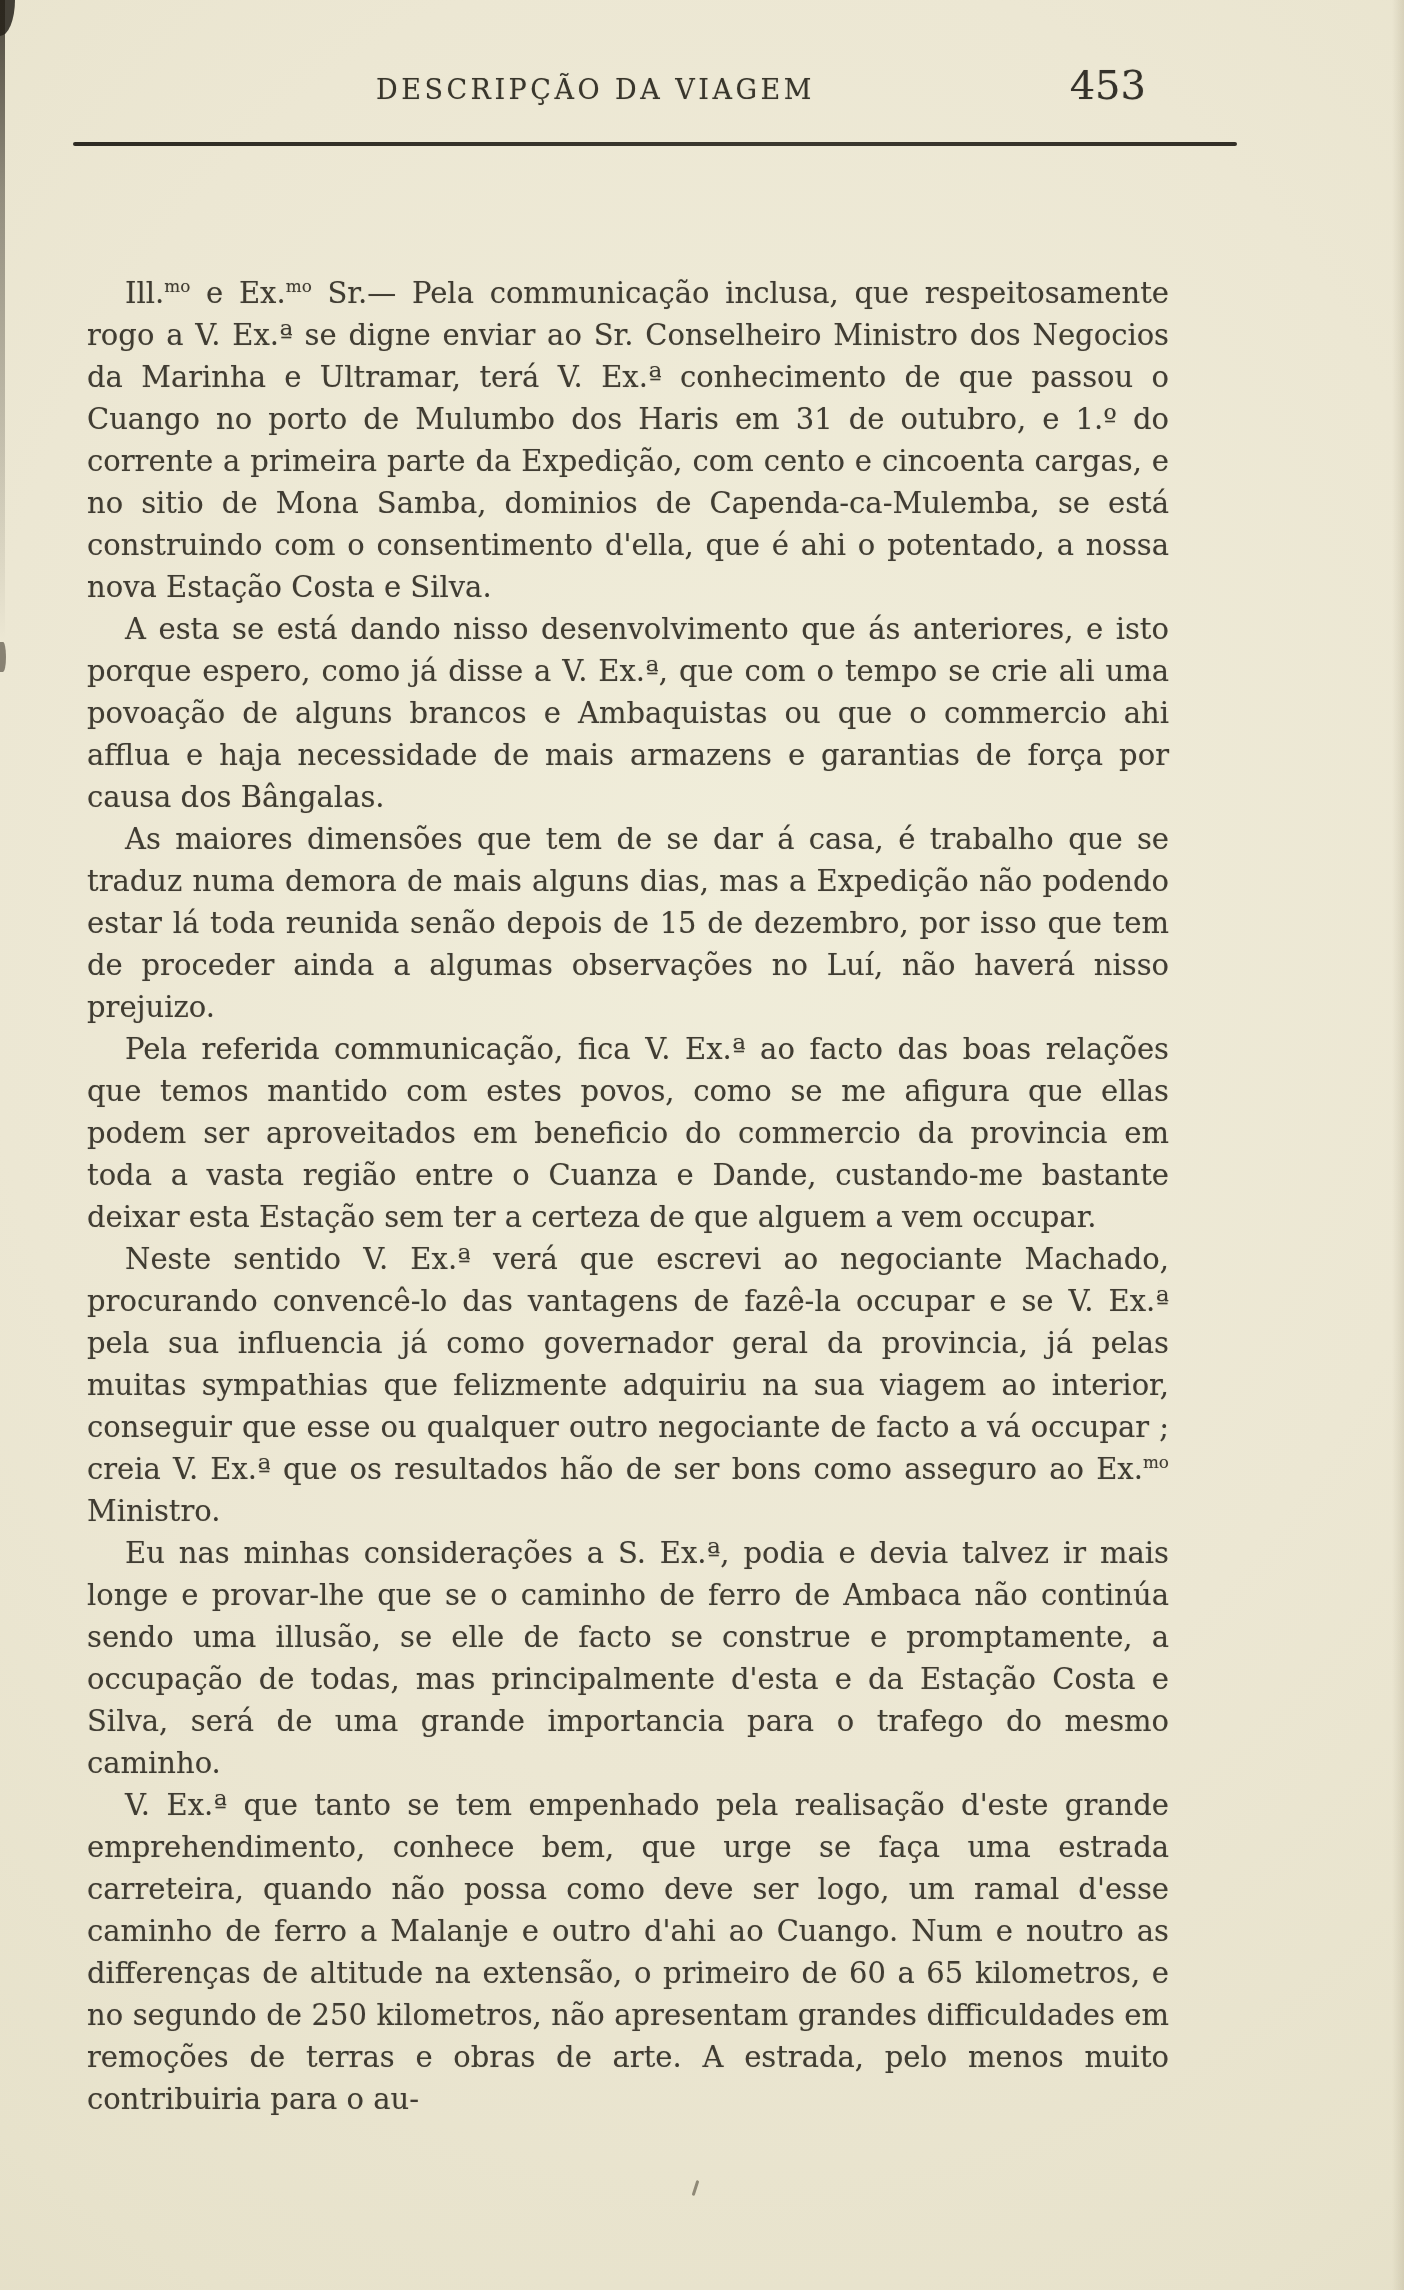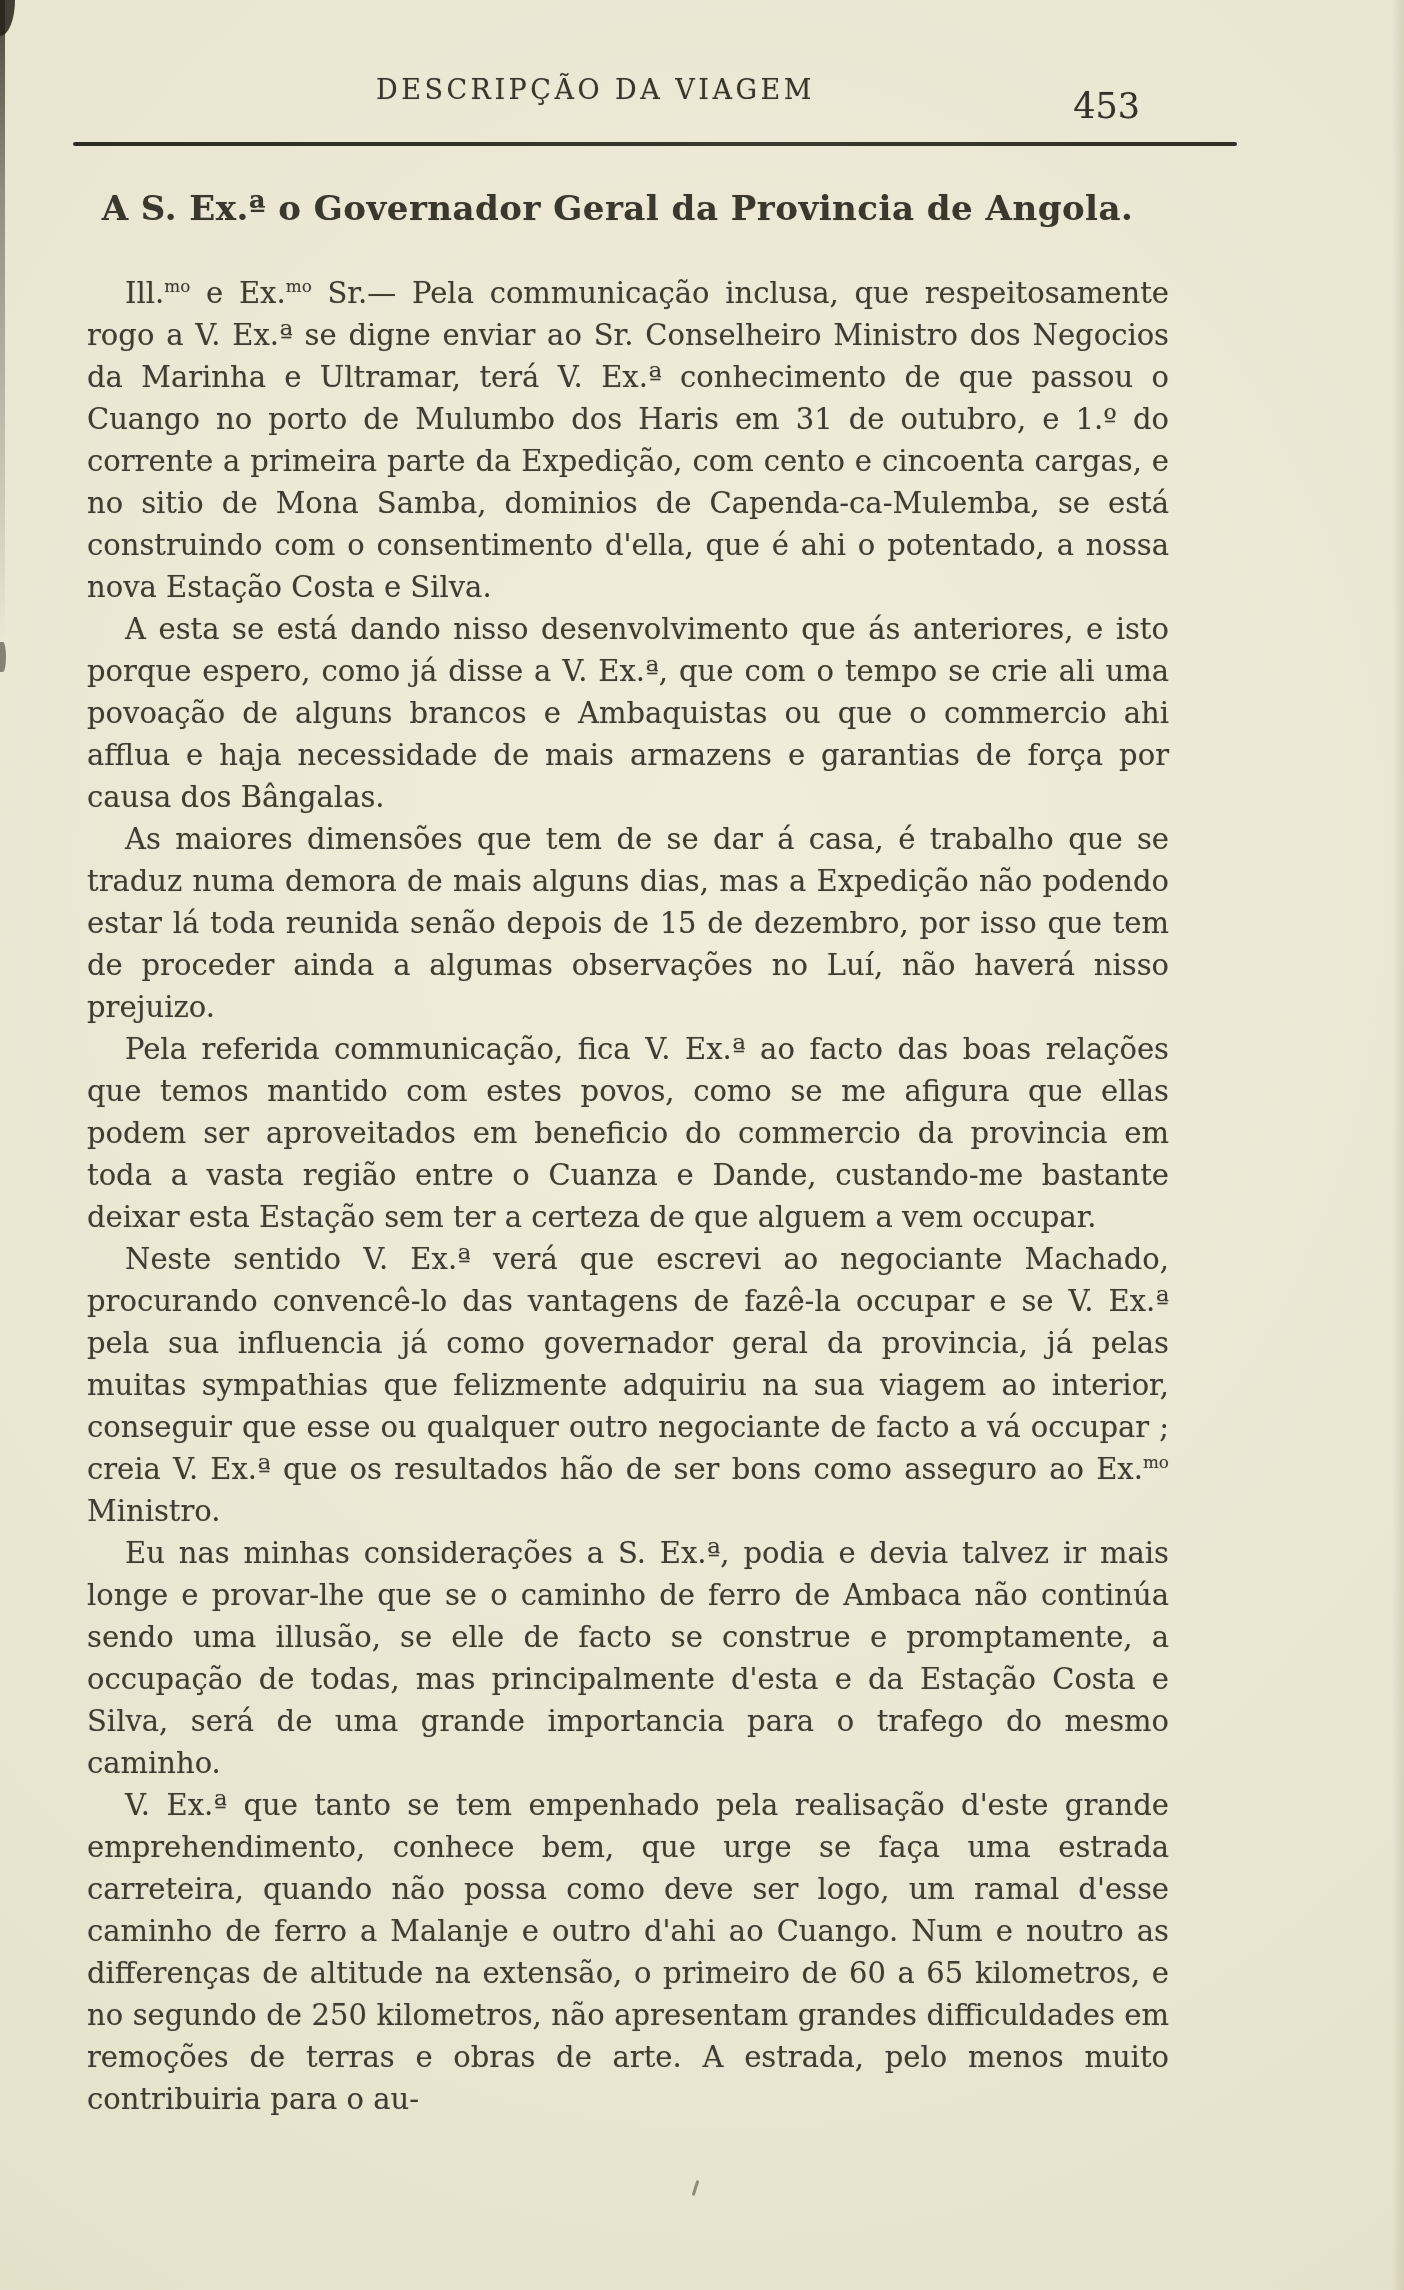--- a/index.html
+++ b/index.html
@@ -61,25 +61,24 @@
     text-align: center;
     transform: translateX(-22px);
     font-size: 27px;
     letter-spacing: 3.5px;
     white-space: nowrap;
     color: #39362c;
     text-shadow: 0 0 1px rgba(57,54,44,.35);
   }
   .page-number {
     position: absolute;
-    top: 62px; right: 264px;
-    font-size: 35px;
+    top: 62px; right: 258px;
+    font-size: 40px;
     color: #35322a;
     text-shadow: 0 0 1px rgba(53,50,42,.35);
-    margin-top: 24px;
   }
   .header-rule {
     position: absolute;
     top: 142px; left: 73px;
     width: 1164px; height: 4px;
     border-radius: 3px;
     background: linear-gradient(to right, #2e2b23, #3b382f 60%, #332f27);
   }
 
   
@@ -125,21 +124,20 @@
   <div class="edge-speck-left"></div>
   <div class="edge-shade-right"></div>
   <div class="bottom-speck"></div>
 
   <div class="running-head">DESCRIPÇÃO DA VIAGEM</div>
 
   <div class="page-number">453</div>
 
   <div class="header-rule"></div>
 
-  <div class="letter-title">A S. Ex.ª o Governador Geral da Provincia de Angola.</div>
 
   <div class="body-text">
       <p>Ill.<sup>mo</sup> e Ex.<sup>mo</sup> Sr.— Pela communicação inclusa, que respeitosamente rogo a V. Ex.ª se digne enviar ao Sr. Conselheiro Ministro dos Negocios da Marinha e Ultramar, terá V. Ex.ª conhecimento de que passou o Cuango no porto de Mulumbo dos Haris em 31 de outubro, e 1.º do corrente a primeira parte da Expedição, com cento e cincoenta cargas, e no sitio de Mona Samba, dominios de Capenda-ca-Mulemba, se está construindo com o consentimento d'ella, que é ahi o potentado, a nossa nova Estação Costa e Silva.</p>
       <p>A esta se está dando nisso desenvolvimento que ás anteriores, e isto porque espero, como já disse a V. Ex.ª, que com o tempo se crie ali uma povoação de alguns brancos e Ambaquistas ou que o commercio ahi afflua e haja necessidade de mais armazens e garantias de força por causa dos Bângalas.</p>
       <p>As maiores dimensões que tem de se dar á casa, é trabalho que se traduz numa demora de mais alguns dias, mas a Expedição não podendo estar lá toda reunida senão depois de 15 de dezembro, por isso que tem de proceder ainda a algumas observações no Luí, não haverá nisso prejuizo.</p>
       <p>Pela referida communicação, fica V. Ex.ª ao facto das boas relações que temos mantido com estes povos, como se me afigura que ellas podem ser aproveitados em beneficio do commercio da provincia em toda a vasta região entre o Cuanza e Dande, custando-me bastante deixar esta Estação sem ter a certeza de que alguem a vem occupar.</p>
       <p>Neste sentido V. Ex.ª verá que escrevi ao negociante Machado, procurando convencê-lo das vantagens de fazê-la occupar e se V. Ex.ª pela sua influencia já como governador geral da provincia, já pelas muitas sympathias que felizmente adquiriu na sua viagem ao interior, conseguir que esse ou qualquer outro negociante de facto a vá occupar ; creia V. Ex.ª que os resultados hão de ser bons como asseguro ao Ex.<sup>mo</sup> Ministro.</p>
       <p>Eu nas minhas considerações a S. Ex.ª, podia e devia talvez ir mais longe e provar-lhe que se o caminho de ferro de Ambaca não continúa sendo uma illusão, se elle de facto se construe e promptamente, a occupação de todas, mas principalmente d'esta e da Estação Costa e Silva, será de uma grande importancia para o trafego do mesmo caminho.</p>
       <p>V. Ex.ª que tanto se tem empenhado pela realisação d'este grande emprehendimento, conhece bem, que urge se faça uma estrada carreteira, quando não possa como deve ser logo, um ramal d'esse caminho de ferro a Malanje e outro d'ahi ao Cuango. Num e noutro as differenças de altitude na extensão, o primeiro de 60 a 65 kilometros, e no segundo de 250 kilometros, não apresentam grandes difficuldades em remoções de terras e obras de arte. A estrada, pelo menos muito contribuiria para o au-</p>
     </div>

